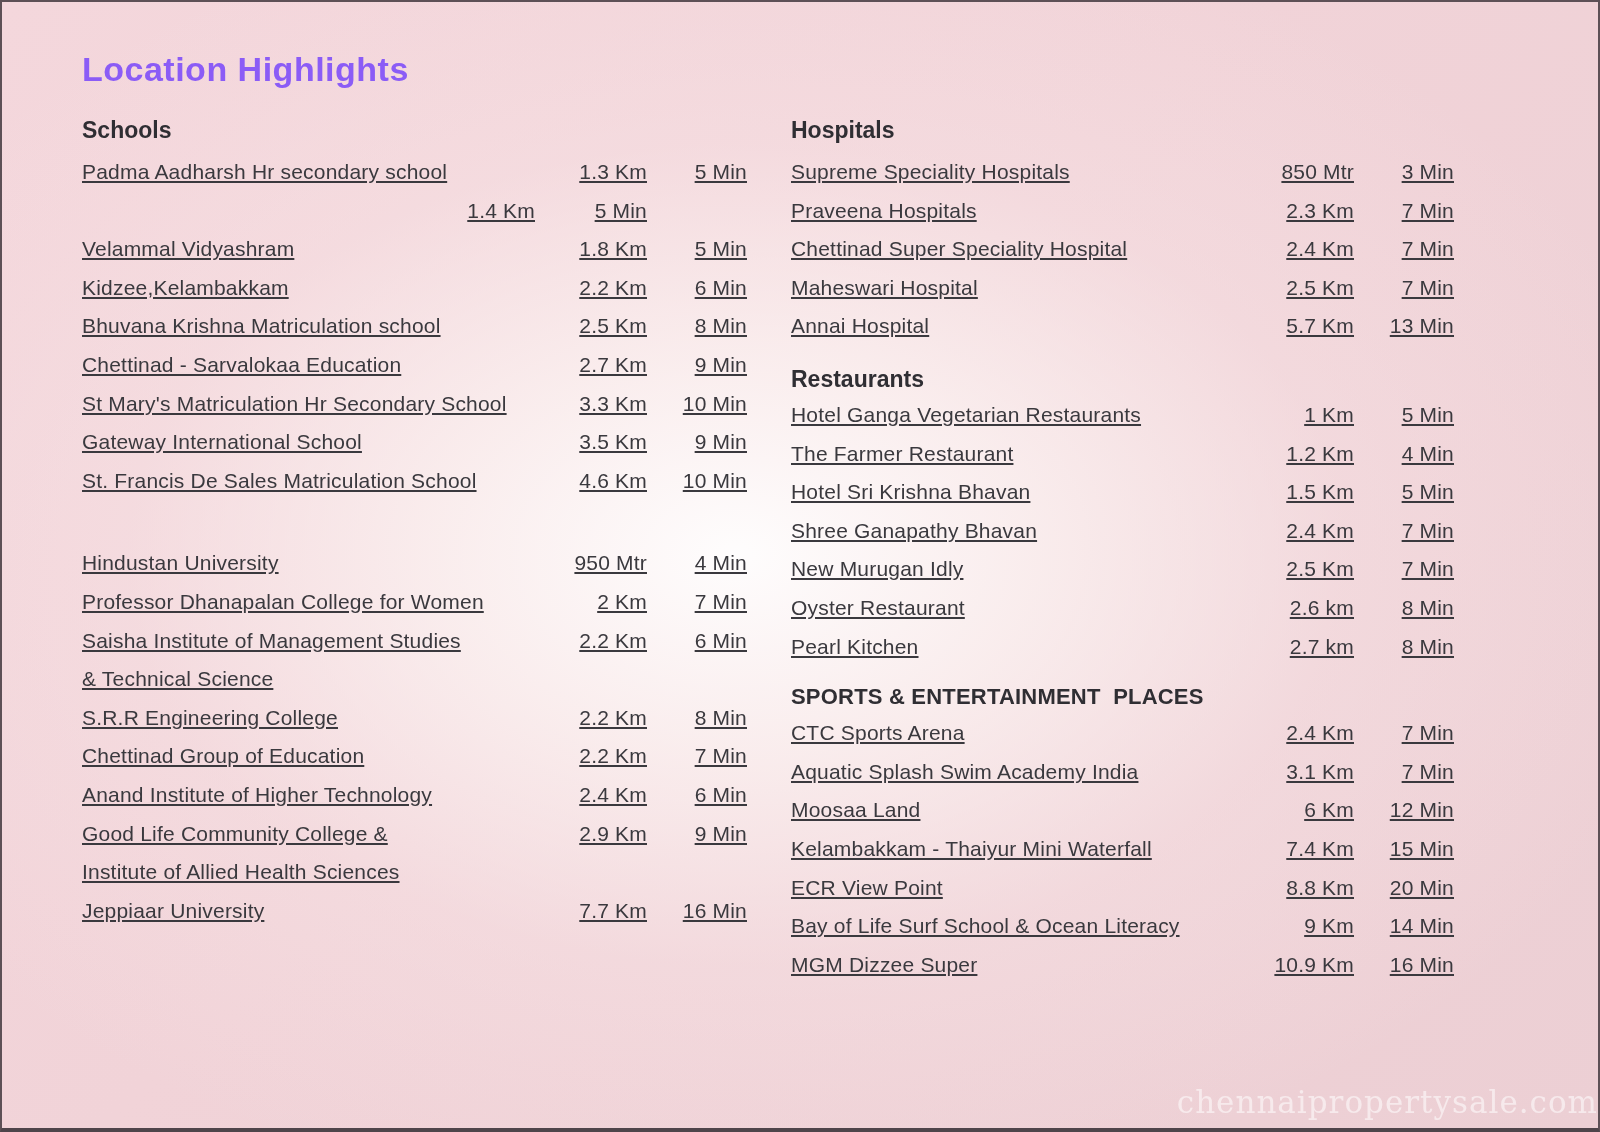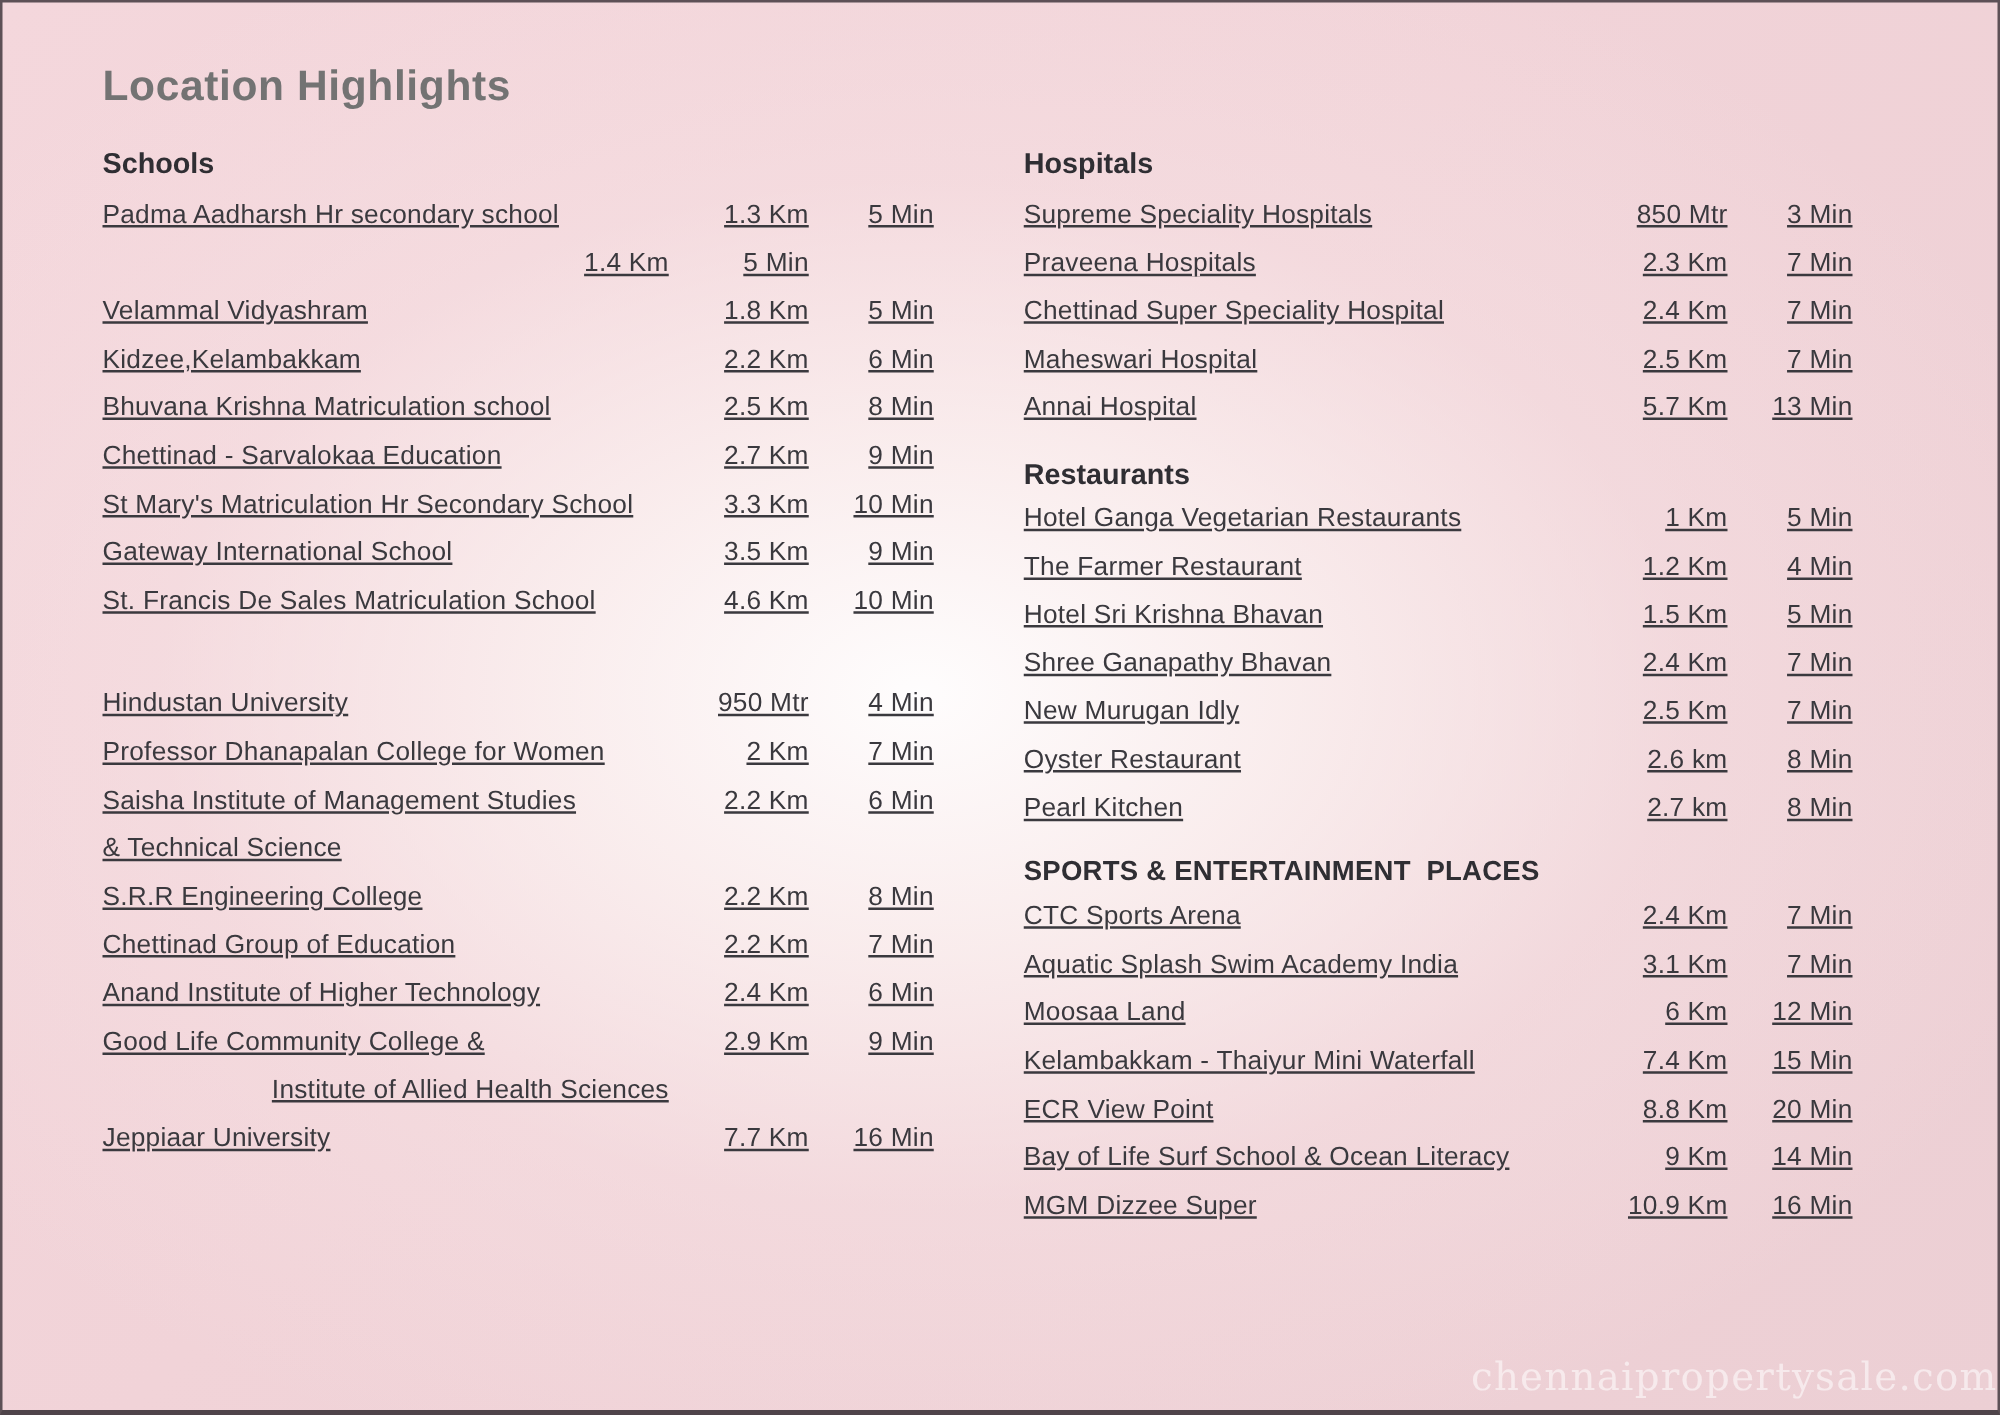--- a/index.html
+++ b/index.html
@@ -21,25 +21,25 @@
         rgba(252,244,243,0.78) 30%,
         rgba(248,229,231,0.38) 62%,
         rgba(244,216,220,0) 100%),
       linear-gradient(135deg, #f4d7dc 0%, #f1d3d8 45%, #eccfd4 100%);
   }
   .page-title {
     margin: 48px 0 0 80px;
     font-size: 34px;
     font-weight: 700;
     letter-spacing: 0.5px;
-    color: #737373;
+    color: #8b5cf6;
   }
   .columns {
     display: flex;
-    gap: 72px;
+    gap: 44px;
     margin: 26px 0 0 80px;
   }
   .col-left  { width: 665px; flex: 0 0 auto; }
   .col-right { width: 663px; flex: 0 0 auto; }
   section h2 {
     margin: 0 0 8px 0;
     font-size: 23px;
     font-weight: 700;
     line-height: 30px;
     color: #2f2e33;
@@ -174,21 +174,21 @@
     <span class="time">7 Min</span>
   </div>
 
   <div class="row">
     <span class="nm">Anand Institute of Higher Technology</span>
     <span class="dist">2.4 Km</span>
     <span class="time">6 Min</span>
   </div>
 
   <div class="row">
-    <span class="nm">Good Life Community College &amp;<span class="nm2" style="display: block; text-align: right;">Institute of Allied Health Sciences</span></span>
+    <span class="nm">Good Life Community College &amp;<span class="nm2" style="display: block;">Institute of Allied Health Sciences</span></span>
     <span class="dist">2.9 Km</span>
     <span class="time">9 Min</span>
   </div>
 
   <div class="row">
     <span class="nm">Jeppiaar University</span>
     <span class="dist">7.7 Km</span>
     <span class="time">16 Min</span>
   </div>
 </div>

